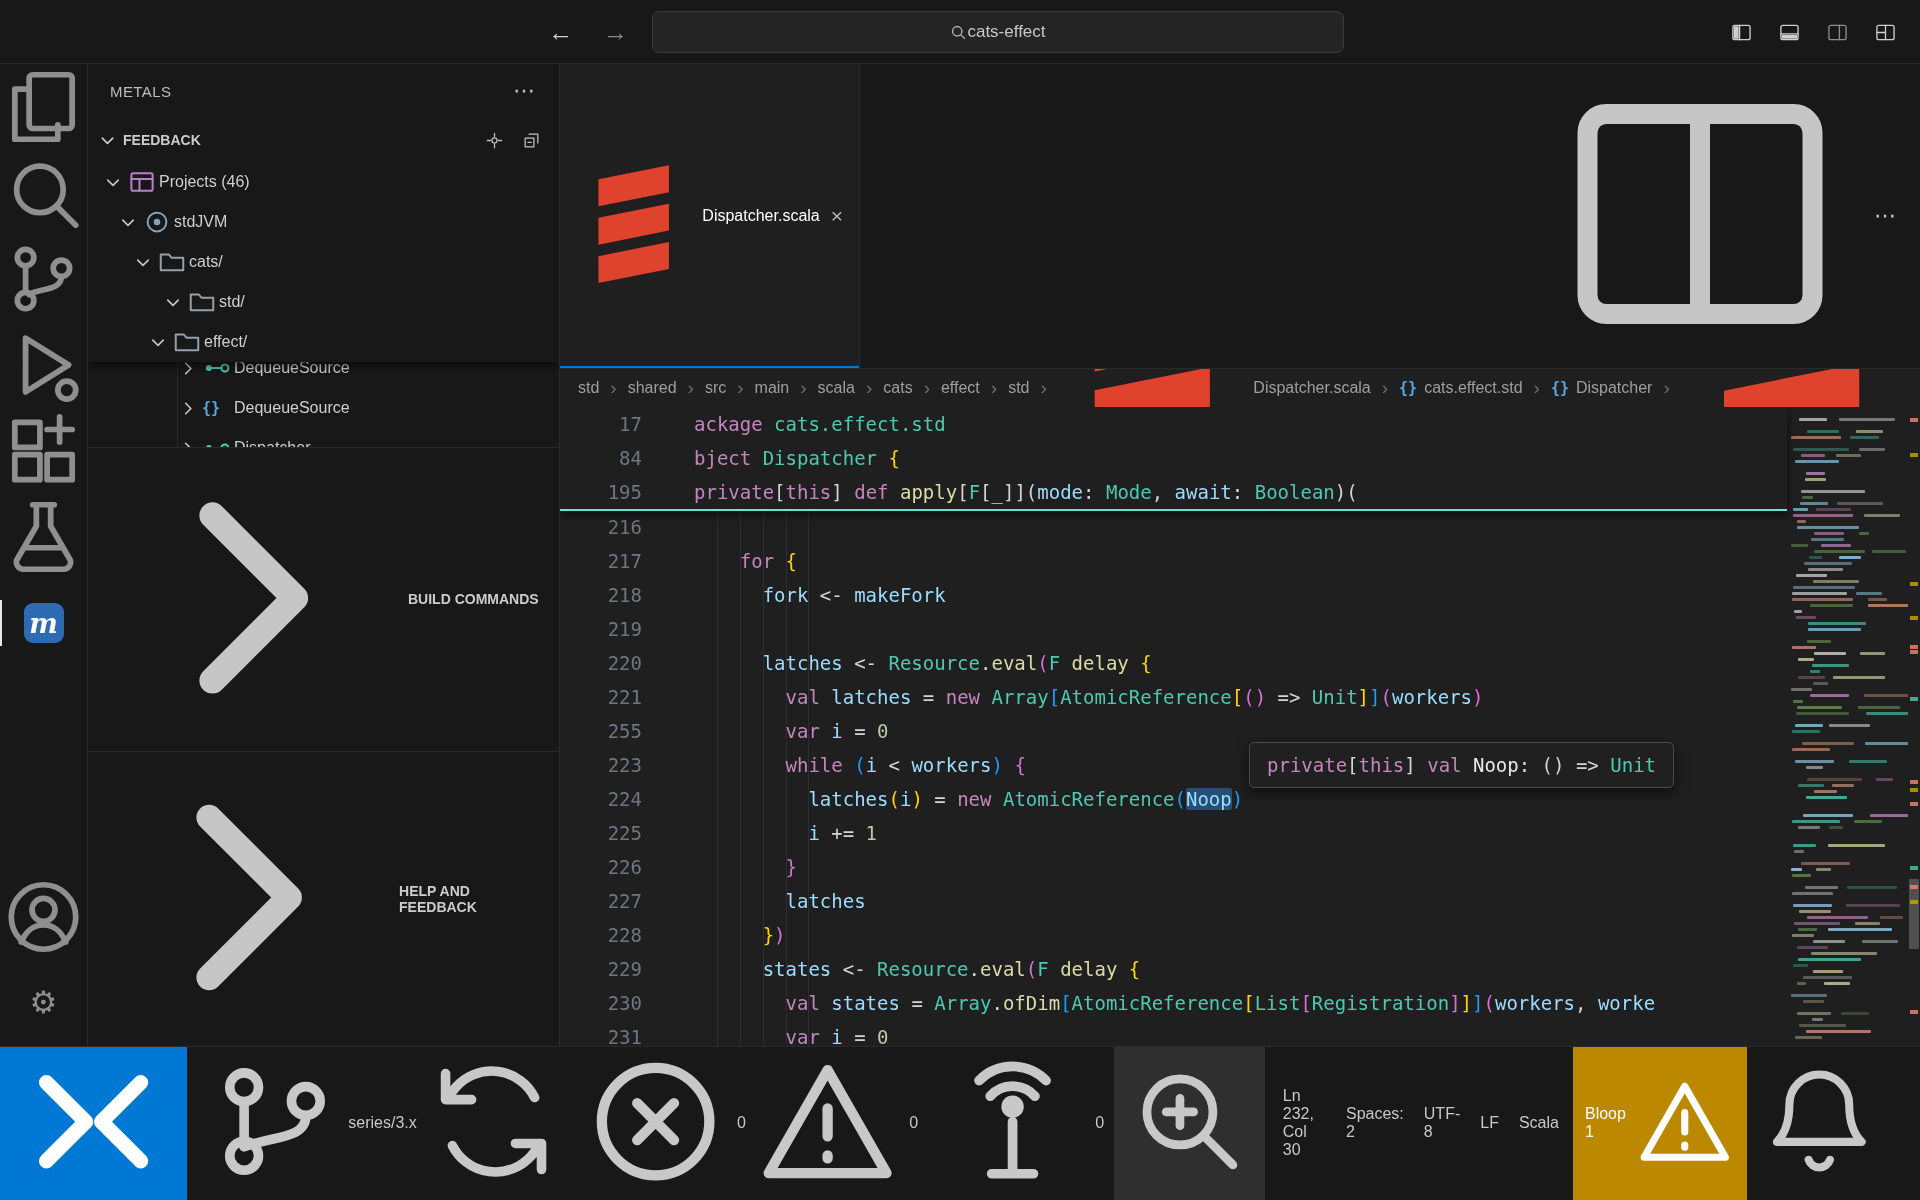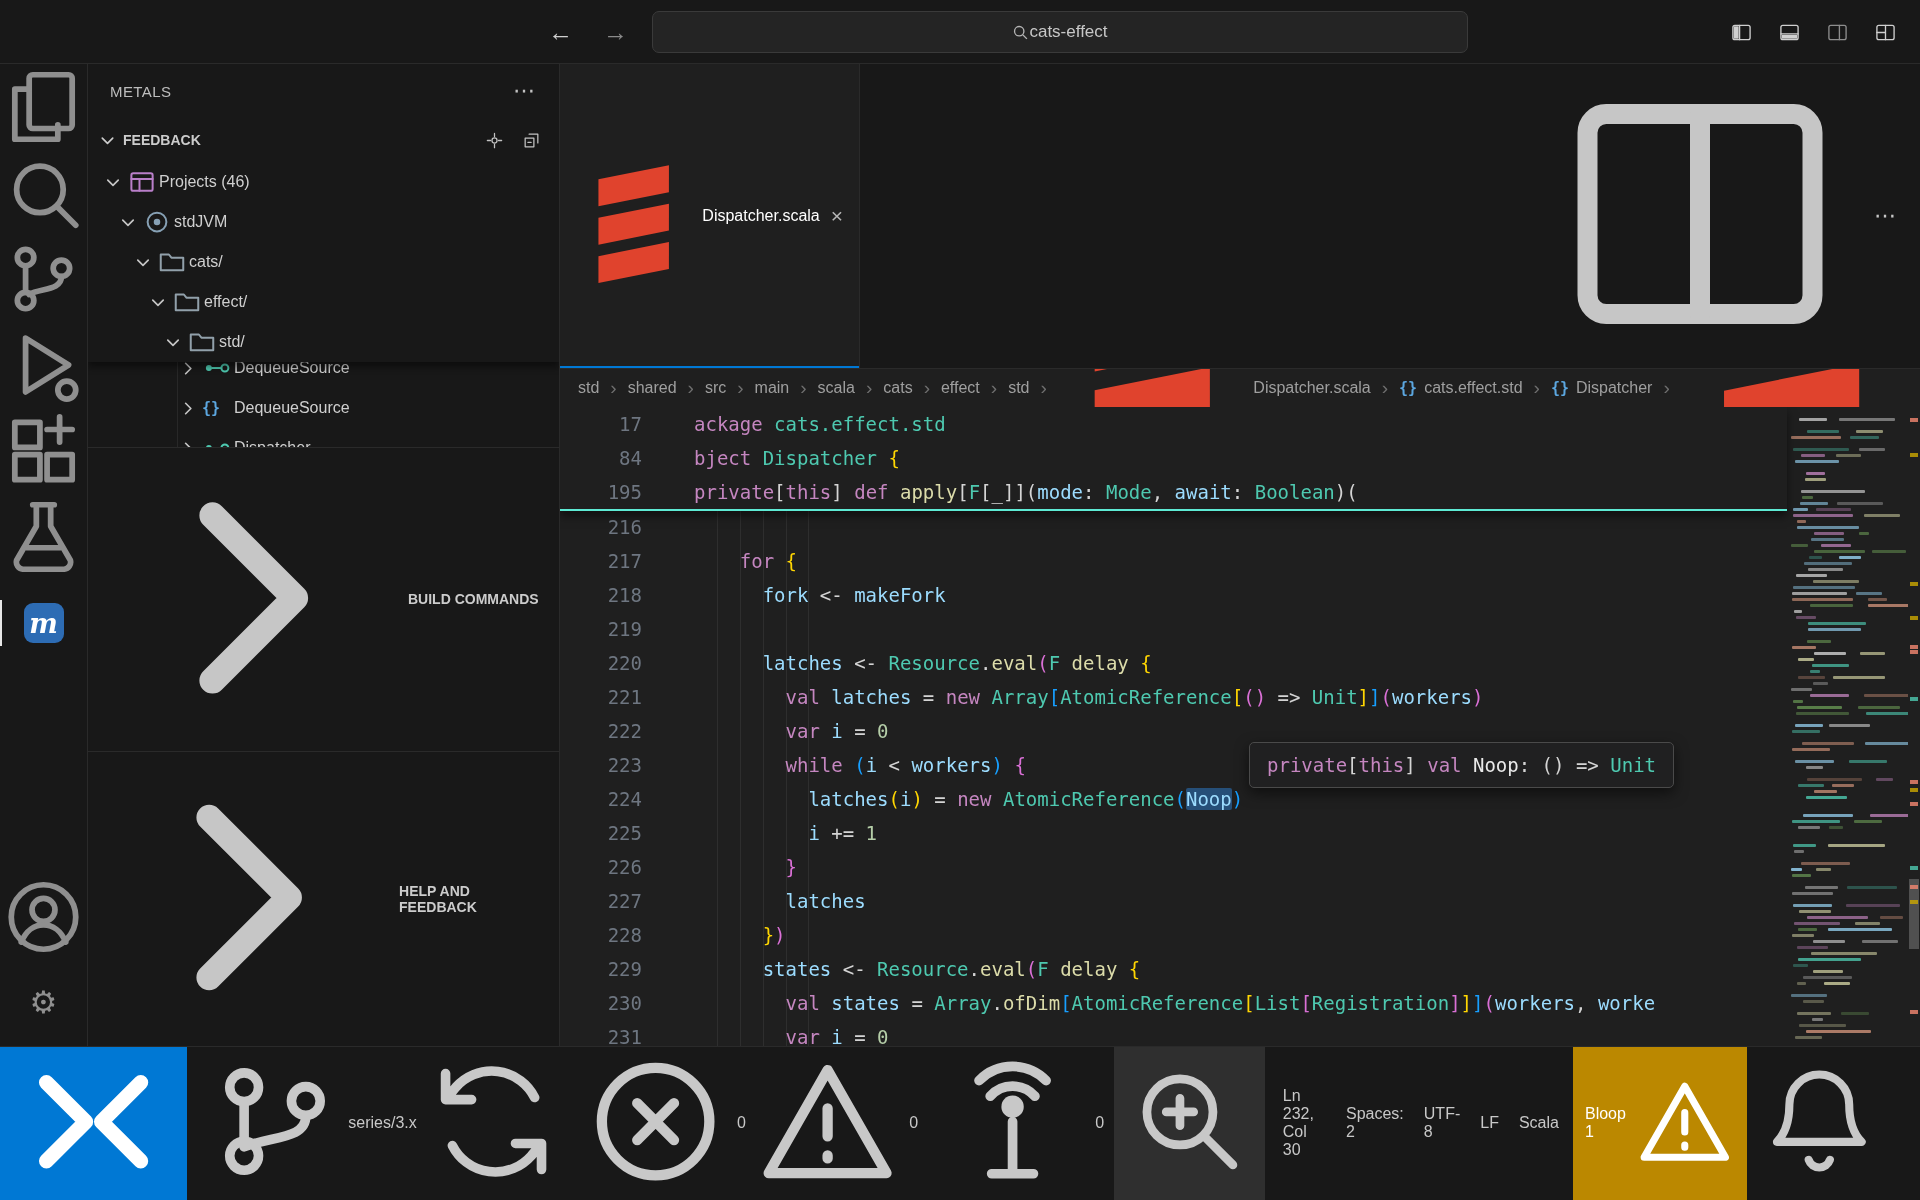--- a/index.html
+++ b/index.html
@@ -4,21 +4,21 @@
 <style>
 *{margin:0;padding:0;box-sizing:border-box}
 html,body{width:1920px;height:1200px;overflow:hidden;background:#181818;color:#ccc;
   font-family:"Liberation Sans",sans-serif}
 #app{width:1920px;height:1200px;display:flex;flex-direction:column}
 
 
 .titlebar{flex:0 0 64px;background:#181818;border-bottom:1px solid #2a2a2a;position:relative}
 .nav-arrows{position:absolute;left:548px;top:0;height:64px;display:flex;align-items:center;gap:30px;font-size:25px}
 .nav-arrows .back{color:#cfcfcf}.nav-arrows .fwd{color:#8a8a8a}
-.searchbox{position:absolute;left:652px;top:11px;width:816px;height:42px;background:#242424;border:1px solid #3a3a3a;
+.searchbox{position:absolute;left:652px;top:11px;width:692px;height:42px;background:#242424;border:1px solid #3a3a3a;
   border-radius:7px;display:flex;align-items:center;justify-content:center;gap:0;color:#c7c7c7;font-size:17px;cursor:pointer}
 .searchbox svg{width:17px;height:17px;color:#b5b5b5}
 .layout-icons{position:absolute;right:24px;top:0;height:64px;display:flex;align-items:center;gap:27px}
 .layout-icons .licon{width:21px;height:21px;color:#cfcfcf;cursor:pointer}
 .layout-icons .licon.dim{color:#8d8d8d}
 .layout-icons svg{width:100%;height:100%}
 
 
 .main{flex:1;display:flex;min-height:0}
 .activitybar{flex:0 0 88px;background:#181818;border-right:1px solid #2a2a2a;display:flex;flex-direction:column}
@@ -276,45 +276,45 @@
                   <path d="M3.6 6l4.4 4.4L12.4 6"></path>
                 </svg>
               </span>
               <span class="tw-icon icon-folder">
                 <svg viewBox="0 0 24 24" fill="none" stroke="currentColor" stroke-width="1.6" stroke-linecap="round" stroke-linejoin="round" style="width:100%;height:100%">
                   <path d="M3 6h6.5l2 2.5H21V18.5H3z"></path>
                 </svg>
               </span>
               <span class="tw-label">cats/</span>
             </div>
+            <div class="tree-row" style="padding-left: 70px;">
+              <span class="tw-chevron">
+                <svg viewBox="0 0 16 16" fill="none" stroke="currentColor" stroke-width="1.4" stroke-linecap="round" stroke-linejoin="round" style="width:100%;height:100%">
+                  <path d="M3.6 6l4.4 4.4L12.4 6"></path>
+                </svg>
+              </span>
+              <span class="tw-icon icon-folder">
+                <svg viewBox="0 0 24 24" fill="none" stroke="currentColor" stroke-width="1.6" stroke-linecap="round" stroke-linejoin="round" style="width:100%;height:100%">
+                  <path d="M3 6h6.5l2 2.5H21V18.5H3z"></path>
+                </svg>
+              </span>
+              <span class="tw-label">std/</span>
+            </div>
             <div class="tree-row" style="padding-left: 55px;">
               <span class="tw-chevron">
                 <svg viewBox="0 0 16 16" fill="none" stroke="currentColor" stroke-width="1.4" stroke-linecap="round" stroke-linejoin="round" style="width:100%;height:100%">
                   <path d="M3.6 6l4.4 4.4L12.4 6"></path>
                 </svg>
               </span>
               <span class="tw-icon icon-folder">
                 <svg viewBox="0 0 24 24" fill="none" stroke="currentColor" stroke-width="1.6" stroke-linecap="round" stroke-linejoin="round" style="width:100%;height:100%">
                   <path d="M3 6h6.5l2 2.5H21V18.5H3z"></path>
                 </svg>
               </span>
               <span class="tw-label">effect/</span>
-            </div>
-            <div class="tree-row" style="padding-left: 70px;">
-              <span class="tw-chevron">
-                <svg viewBox="0 0 16 16" fill="none" stroke="currentColor" stroke-width="1.4" stroke-linecap="round" stroke-linejoin="round" style="width:100%;height:100%">
-                  <path d="M3.6 6l4.4 4.4L12.4 6"></path>
-                </svg>
-              </span>
-              <span class="tw-icon icon-folder">
-                <svg viewBox="0 0 24 24" fill="none" stroke="currentColor" stroke-width="1.6" stroke-linecap="round" stroke-linejoin="round" style="width:100%;height:100%">
-                  <path d="M3 6h6.5l2 2.5H21V18.5H3z"></path>
-                </svg>
-              </span>
-              <span class="tw-label">std/</span>
             </div>
           </div>
         <div id="tree-items">
             <div class="tree-row" style="padding-left: 85px;">
               <span class="tw-chevron">
                 <svg viewBox="0 0 16 16" fill="none" stroke="currentColor" stroke-width="1.4" stroke-linecap="round" stroke-linejoin="round" style="width:100%;height:100%">
                   <path d="M6 3.6l4.4 4.4L6 12.4"></path>
                 </svg>
               </span>
               <span class="tw-icon icon-trait">
@@ -472,21 +472,21 @@
               <div class="guide" style="left: 225.52px;"></div>
               <div class="guide" style="left: 248.4px;"></div>
             </div>
           <div id="code-lines">
               <div class="code-line"><span class="ln">216</span><span class="glyph"></span><span class="code-text"></span></div>
               <div class="code-line"><span class="ln">217</span><span class="glyph"></span><span class="code-text"><span class="tk-p">    </span><span class="tk-kw">for</span><span class="tk-p"> </span><span class="tk-b1">{</span></span></div>
               <div class="code-line"><span class="ln">218</span><span class="glyph"></span><span class="code-text"><span class="tk-p">      </span><span class="tk-v">fork</span><span class="tk-p"> &lt;- </span><span class="tk-v">makeFork</span></span></div>
               <div class="code-line"><span class="ln">219</span><span class="glyph"></span><span class="code-text"></span></div>
               <div class="code-line"><span class="ln">220</span><span class="glyph"></span><span class="code-text"><span class="tk-p">      </span><span class="tk-v">latches</span><span class="tk-p"> &lt;- </span><span class="tk-type">Resource</span><span class="tk-p">.</span><span class="tk-fn">eval</span><span class="tk-b2">(</span><span class="tk-type">F</span><span class="tk-p"> </span><span class="tk-fn">delay</span><span class="tk-p"> </span><span class="tk-b1">{</span></span></div>
               <div class="code-line"><span class="ln">221</span><span class="glyph"></span><span class="code-text"><span class="tk-p">        </span><span class="tk-kw">val</span><span class="tk-p"> </span><span class="tk-v">latches</span><span class="tk-p"> = </span><span class="tk-kw">new</span><span class="tk-p"> </span><span class="tk-type">Array</span><span class="tk-b3">[</span><span class="tk-type">AtomicReference</span><span class="tk-b1">[</span><span class="tk-b2">()</span><span class="tk-p"> =&gt; </span><span class="tk-type">Unit</span><span class="tk-b1">]</span><span class="tk-b3">]</span><span class="tk-b2">(</span><span class="tk-v">workers</span><span class="tk-b2">)</span></span></div>
-              <div class="code-line"><span class="ln">222</span><span class="glyph"></span><span class="code-text"><span class="tk-p">        </span><span class="tk-kw">var</span><span class="tk-p"> </span><span class="tk-v">i</span><span class="tk-p"> = </span><span class="tk-n">0</span></span></div>
+              <div class="code-line"><span class="ln">255</span><span class="glyph"></span><span class="code-text"><span class="tk-p">        </span><span class="tk-kw">var</span><span class="tk-p"> </span><span class="tk-v">i</span><span class="tk-p"> = </span><span class="tk-n">0</span></span></div>
               <div class="code-line"><span class="ln">223</span><span class="glyph"></span><span class="code-text"><span class="tk-p">        </span><span class="tk-kw">while</span><span class="tk-p"> </span><span class="tk-b3">(</span><span class="tk-v">i</span><span class="tk-p"> &lt; </span><span class="tk-v">workers</span><span class="tk-b3">)</span><span class="tk-p"> </span><span class="tk-b2">{</span></span></div>
               <div class="code-line"><span class="ln">224</span><span class="glyph"></span><span class="code-text"><span class="tk-p">          </span><span class="tk-v">latches</span><span class="tk-b1">(</span><span class="tk-v">i</span><span class="tk-b1">)</span><span class="tk-p"> = </span><span class="tk-kw">new</span><span class="tk-p"> </span><span class="tk-type">AtomicReference</span><span class="tk-b3">(</span><span class="tk-hl">Noop</span><span class="tk-b3">)</span></span></div>
               <div class="code-line"><span class="ln">225</span><span class="glyph"></span><span class="code-text"><span class="tk-p">          </span><span class="tk-v">i</span><span class="tk-p"> += </span><span class="tk-n">1</span></span></div>
               <div class="code-line"><span class="ln">226</span><span class="glyph"></span><span class="code-text"><span class="tk-p">        </span><span class="tk-b2">}</span></span></div>
               <div class="code-line"><span class="ln">227</span><span class="glyph"></span><span class="code-text"><span class="tk-p">        </span><span class="tk-v">latches</span></span></div>
               <div class="code-line"><span class="ln">228</span><span class="glyph"></span><span class="code-text"><span class="tk-p">      </span><span class="tk-b1">}</span><span class="tk-b2">)</span></span></div>
               <div class="code-line"><span class="ln">229</span><span class="glyph"></span><span class="code-text"><span class="tk-p">      </span><span class="tk-v">states</span><span class="tk-p"> &lt;- </span><span class="tk-type">Resource</span><span class="tk-p">.</span><span class="tk-fn">eval</span><span class="tk-b2">(</span><span class="tk-type">F</span><span class="tk-p"> </span><span class="tk-fn">delay</span><span class="tk-p"> </span><span class="tk-b1">{</span></span></div>
               <div class="code-line"><span class="ln">230</span><span class="glyph"></span><span class="code-text"><span class="tk-p">        </span><span class="tk-kw">val</span><span class="tk-p"> </span><span class="tk-v">states</span><span class="tk-p"> = </span><span class="tk-type">Array</span><span class="tk-p">.</span><span class="tk-fn">ofDim</span><span class="tk-b3">[</span><span class="tk-type">AtomicReference</span><span class="tk-b1">[</span><span class="tk-type">List</span><span class="tk-b2">[</span><span class="tk-type">Registration</span><span class="tk-b2">]</span><span class="tk-b1">]</span><span class="tk-b3">]</span><span class="tk-b2">(</span><span class="tk-v">workers</span><span class="tk-p">, </span><span class="tk-v">worke</span></span></div>
               <div class="code-line"><span class="ln">231</span><span class="glyph"></span><span class="code-text"><span class="tk-p">        </span><span class="tk-kw">var</span><span class="tk-p"> </span><span class="tk-v">i</span><span class="tk-p"> = </span><span class="tk-n">0</span></span></div>
             </div>

